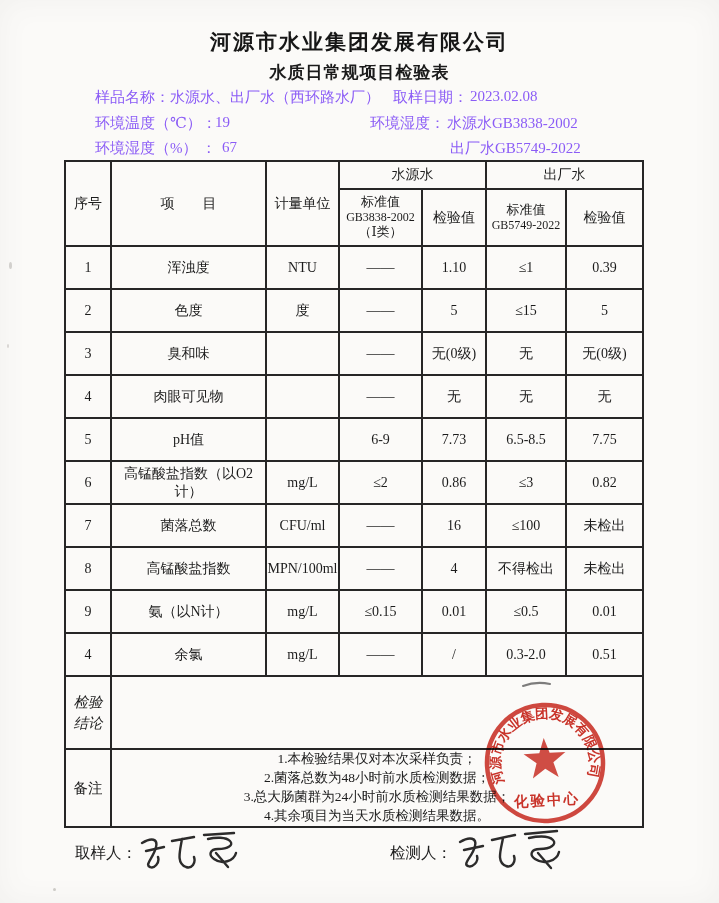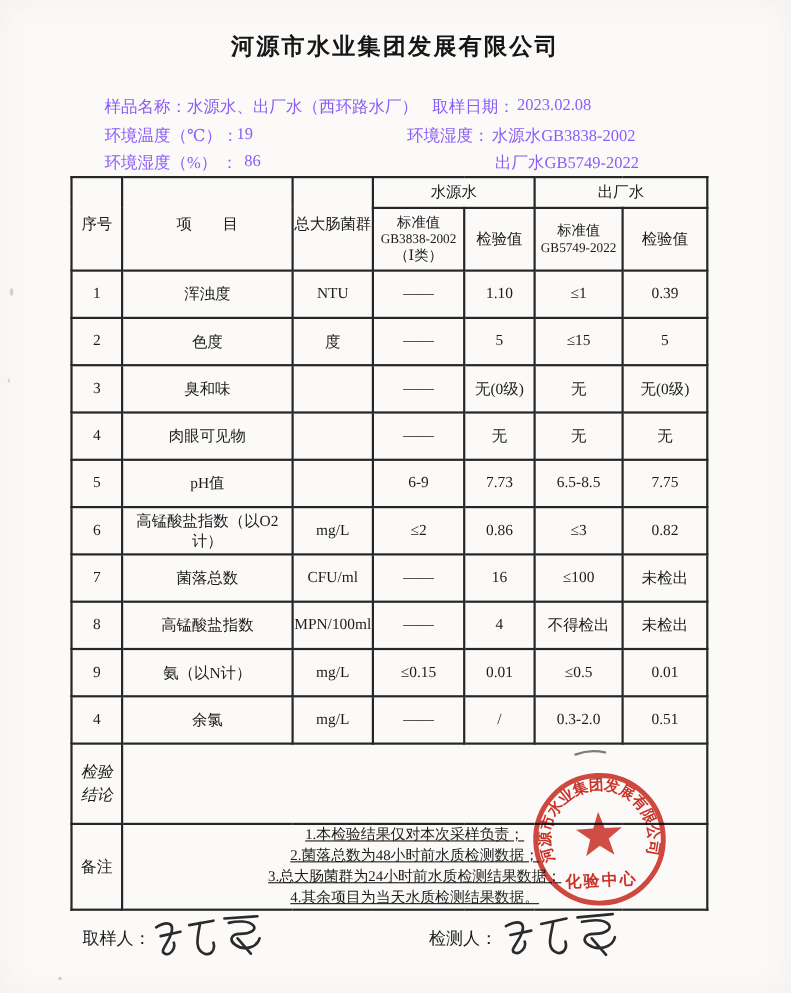--- a/index.html
+++ b/index.html
@@ -37,70 +37,71 @@
   tr.remark-row{height:78px;}
   .bold{font-weight:700;}
   .gb{font-size:12px;line-height:1.15;display:block;}
   .std-line{display:block;line-height:1.25;font-size:13px;}
   td.item-cell{text-align:left;padding-left:7px;font-size:14px;}
   td.fin-val{font-weight:700;}
   td.label-cell{font-size:14.5px;}
   .two-line div{line-height:1.4;font-style:italic;}
   td.conclusion-content{position:relative;}
   .pen-mark{position:absolute;right:90px;top:3px;opacity:.65;}
-  td.remark-content{text-align:left;vertical-align:middle;padding:4px 8px;text-decoration:underline;}
+  td.remark-content{text-align:left;vertical-align:middle;padding:4px 8px;}
   .remark-line{font-size:13.5px;line-height:1.4;white-space:nowrap;}
 
   .footer-label{position:absolute;font-size:15.5px;font-weight:400;white-space:nowrap;}
   .sig{position:absolute;mix-blend-mode:multiply;}
 
   .stamp{
     position:absolute;left:470px;top:688px;width:150px;height:150px;
     mix-blend-mode:multiply;opacity:.93;transform:rotate(-3deg);
   }
   .speck{position:absolute;background:#8a8680;border-radius:50%;}
 </style>
 </head>
 <body>
 
 <div class="page">
 
   <div class="company">河源市水业集团发展有限公司</div>
+  <div class="form-title">水质日常规项目检验表</div>
 
   <div class="meta">
     <span class="m-line1" style="left:95px">样品名称：</span>
     <span class="m-line1" style="left:170px">水源水、出厂水（西环路水厂）</span>
     <span class="m-line1" style="left:393px">取样日期：</span>
     <span class="m-line1" style="left:470px">2023.02.08</span>
 
     <span class="m-line2" style="left:95px">环境温度（℃）：</span>
     <span class="m-line2" style="left:215px">19</span>
     <span class="m-line2" style="left:370px">环境湿度：</span>
     <span class="m-line2" style="left:447px">水源水GB3838-2002</span>
 
     <span class="m-line3" style="left:95px">环境湿度（%） ：</span>
-    <span class="m-line3" style="left:222px">86</span>
+    <span class="m-line3" style="left:222px">67</span>
     <span class="m-line3" style="left:450px">出厂水GB5749-2022</span>
   </div>
 
   <table class="report">
     <colgroup>
       <col style="width:46px">
         <col style="width:155px">
         <col style="width:73px">
       <col style="width:83px">
         <col style="width:64px">
         <col style="width:80px">
         <col style="width:77px">
     </colgroup>
     <thead>
       <tr class="group-row">
         <th rowspan="2" class="label-cell">序号</th>
         <th rowspan="2" class="label-cell">项　　目</th>
-        <th rowspan="2" class="label-cell">总大肠菌群</th>
+        <th rowspan="2" class="label-cell">计量单位</th>
         <th colspan="2">水源水</th>
         <th colspan="2" class="bold">出厂水</th>
       </tr>
       <tr class="sub-row">
         <th>
           <span class="std-line">标准值</span>
           <span class="gb">GB3838-2002</span>
           <span class="std-line">（Ⅰ类）</span>
         </th>
         <th>检验值</th>

